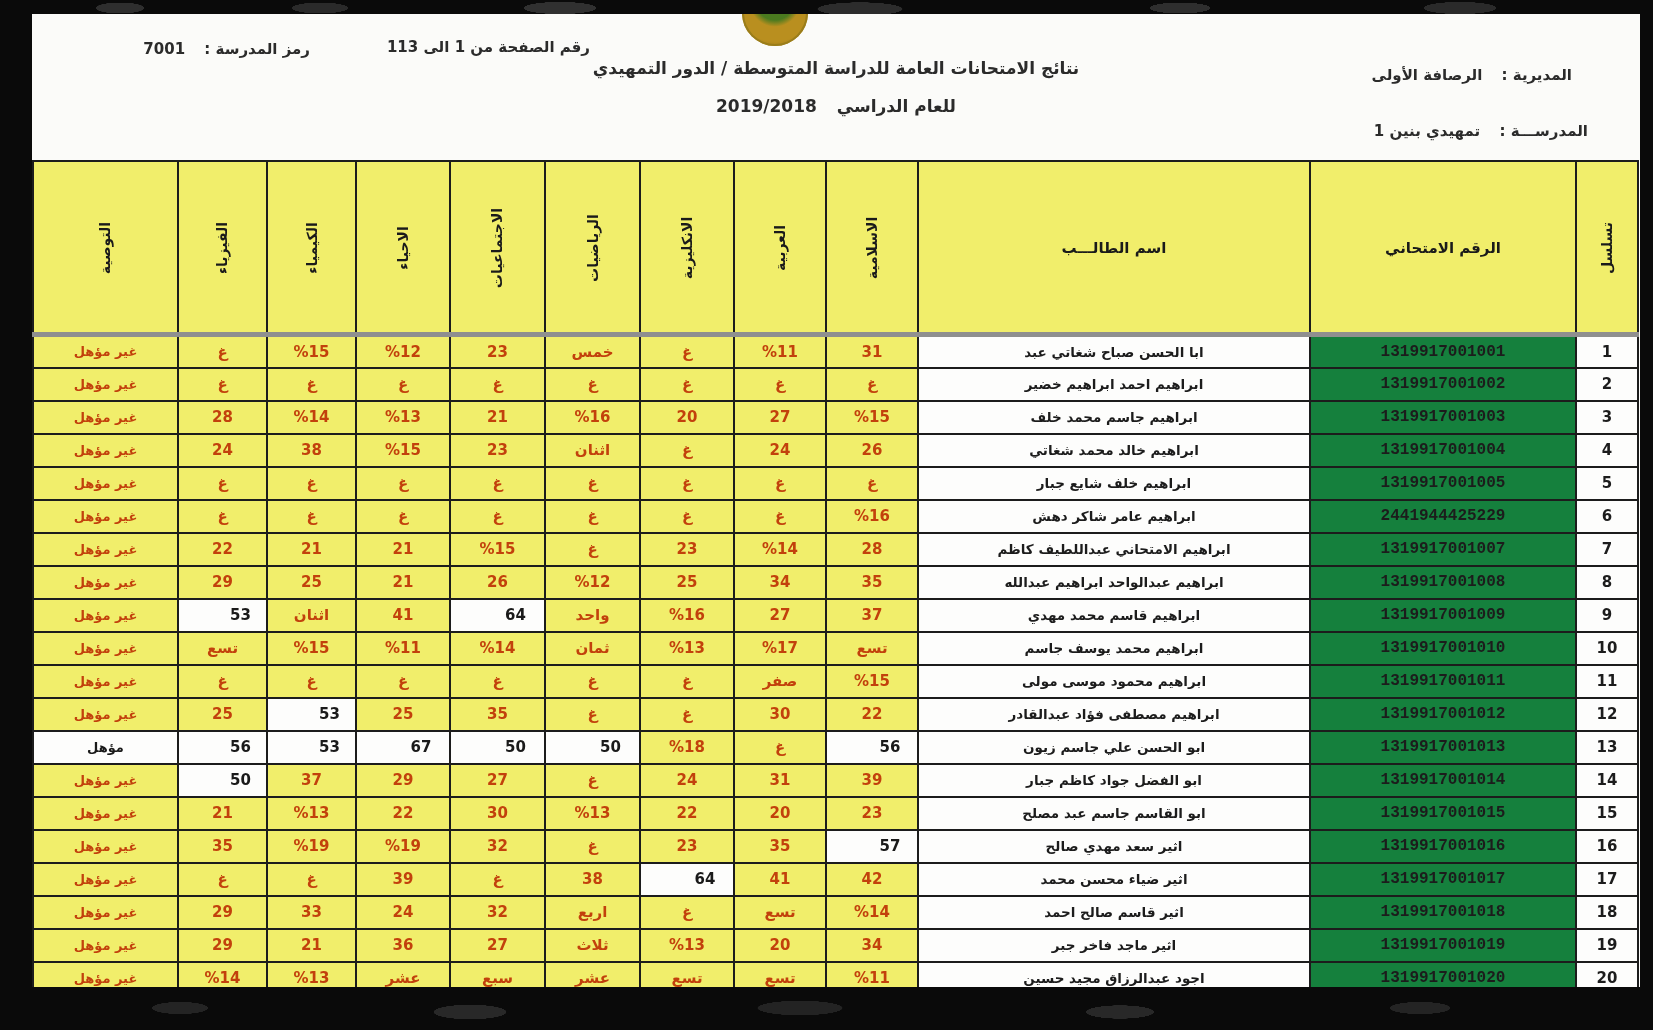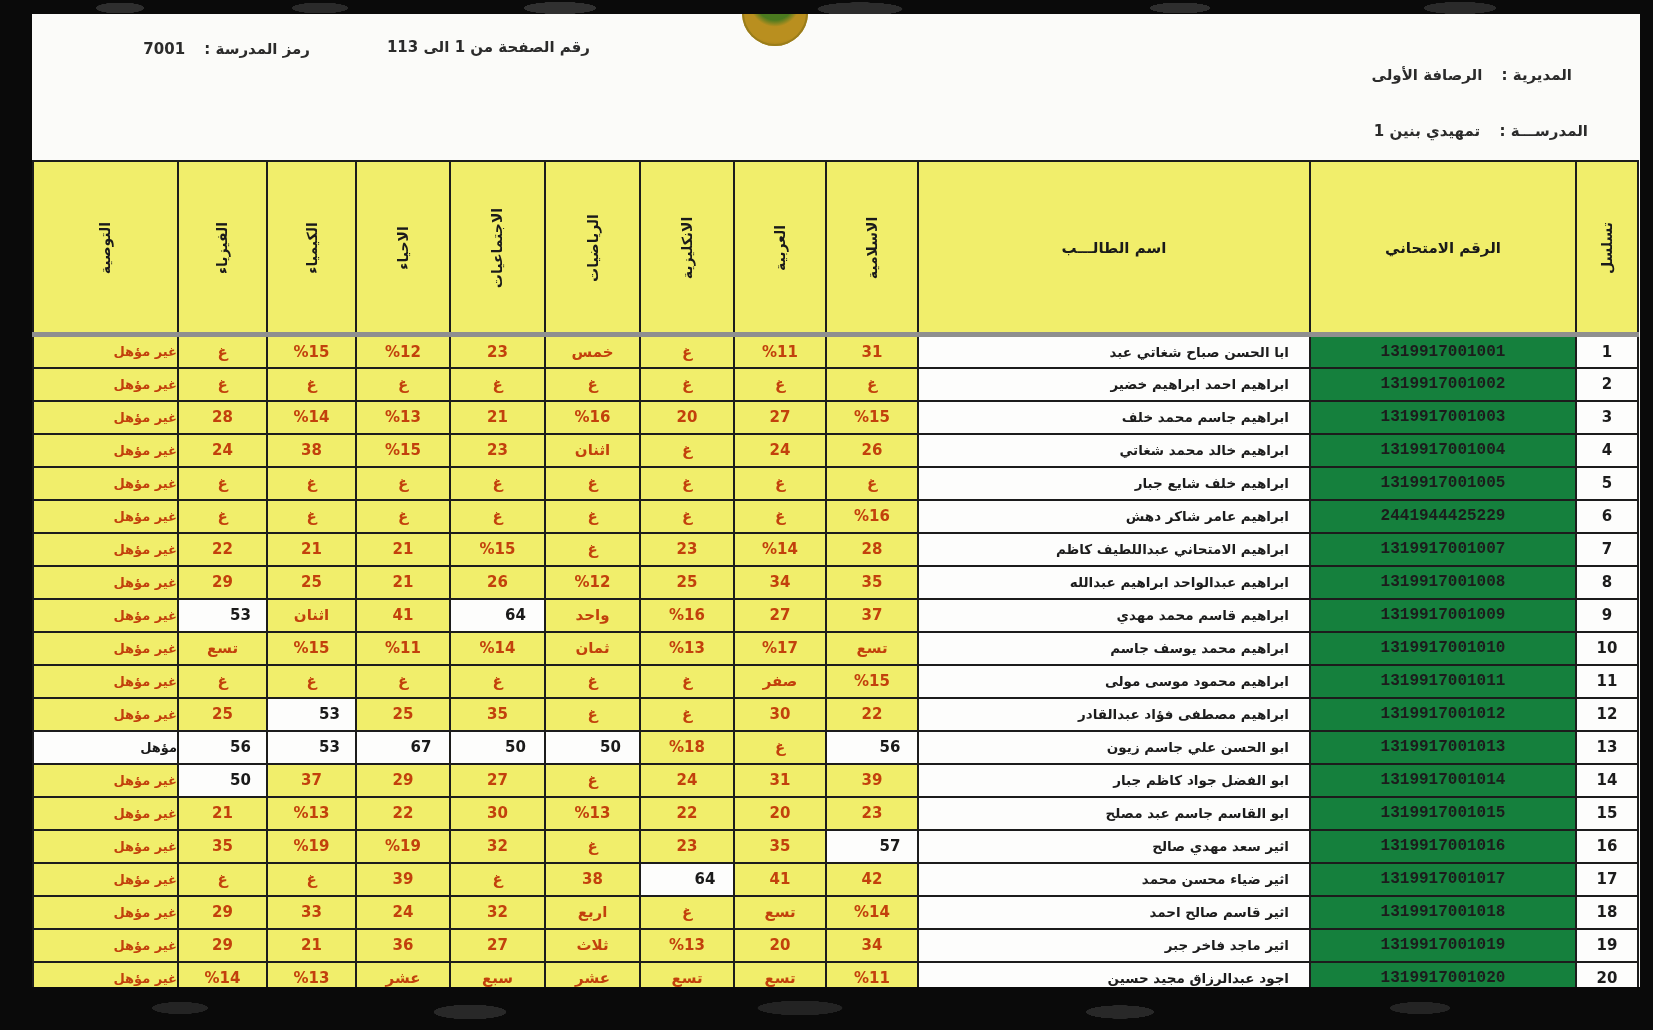--- a/index.html
+++ b/index.html
@@ -57,44 +57,49 @@
   .results thead th{
     background:#f1ee6b;height:170px;vertical-align:middle;
     border-bottom:5px solid #8f8f8f;color:#1a1a1a;
   }
   .vtxt{display:inline-block;transform:rotate(-90deg);white-space:nowrap;
     font-size:14px;font-weight:bold;}
   .htxt{font-size:15px;font-weight:bold;}
   .results tbody tr{height:33px;}
   td.score{background:#f1ee6b;color:#c2410c;font-weight:bold;font-size:15px;}
   td.score.pass{background:#fdfdfc;color:#1a1a1a;padding-left:36px;}
-  td.rec{background:#f1ee6b;color:#c2410c;font-weight:bold;font-size:13px;text-align:right;}
+  td.rec{background:#f1ee6b;color:#c2410c;font-weight:bold;font-size:13px;}
   td.rec.pass{background:#fdfdfc;color:#1a1a1a;}
   td.name{background:#fdfdfc;color:#1c1c1c;font-weight:bold;font-size:13.5px;
-    text-align:right;padding:0 20px;}
+    padding:0 0;}
   td.exam{background:#15803d;color:#1c1c1c;font-weight:bold;font-size:16px;
     font-family:Liberation Mono, monospace;}
   td.serial{background:#fdfdfc;color:#1c1c1c;font-weight:bold;font-size:15px;}
 </style>
 </head>
 <body>
 
 <div class="wm wm-top"></div>
 <div class="wm wm-bottom"></div>
 
 <div class="page">
 
   <div class="logo"></div>
 
   <div class="hdr-line hdr-left2">
     <span class="lbl">رمز المدرسة :</span>
     <span class="val">7001</span>
   </div>
   <div class="hdr-line hdr-left1">رقم الصفحة من 1 الى 113</div>
 
+  <div class="hdr-line hdr-title1">نتائج الامتحانات العامة للدراسة المتوسطة / الدور التمهيدي</div>
+  <div class="hdr-line hdr-title2">
+    <span class="lbl">للعام الدراسي</span>
+    <span class="val">2019/2018</span>
+  </div>
 
   <div class="hdr-line hdr-right1">
     <span class="lbl">المديرية :</span>
     <span class="val">الرصافة الأولى</span>
   </div>
   <div class="hdr-line hdr-right2">
     <span class="lbl">المدرســـة :</span>
     <span class="val">تمهيدي بنين 1</span>
   </div>
 

